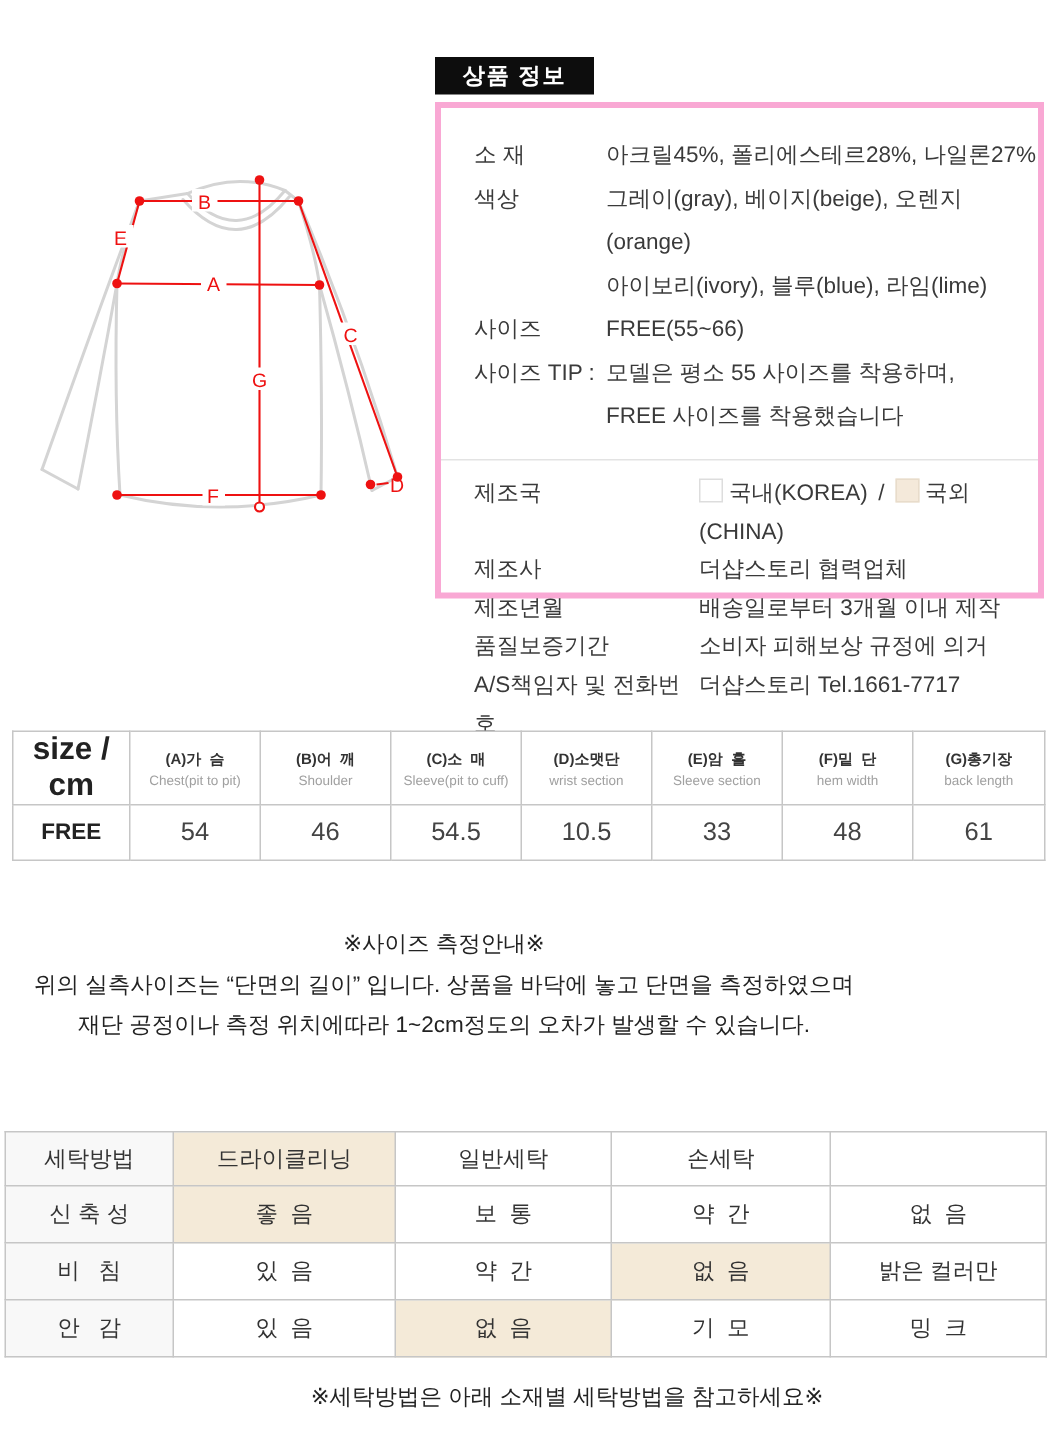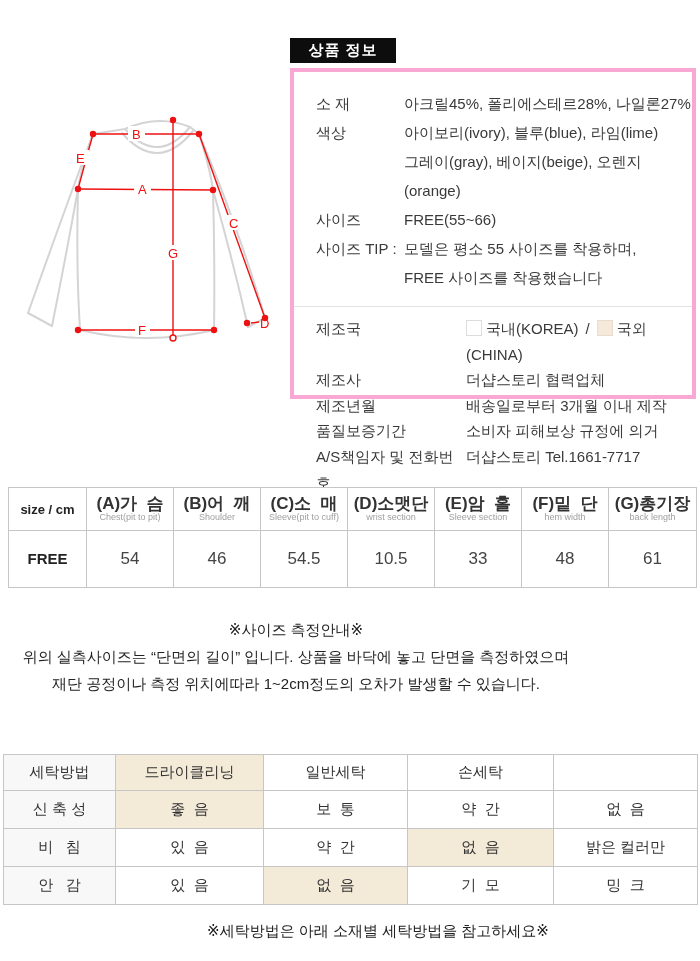--- a/index.html
+++ b/index.html
@@ -33,24 +33,24 @@
   .sec2 .lbl{width:150px;flex:0 0 150px;color:#3a3a3a;}
   .sec2 .val{color:#3a3a3a;}
   .cb{display:inline-block;width:14px;height:14px;background:#fff;border:1px solid #ddd;vertical-align:-2px;margin-right:4px;}
   .cb-filled{background:#f4e9da;border-color:#e8dccb;}
   .sep{margin:0 7px;}
   
   table{border-collapse:collapse;table-layout:fixed;}
   .size-table{position:absolute;left:8px;top:487px;width:688px;}
   .size-table th,.size-table td{border:1px solid #c6c6c6;text-align:center;vertical-align:middle;background:#fff;padding:0;}
   .size-table .hrow{height:43px;}
-  .size-table .drow{height:57px;}
-  .size-table .kr{font-size:17px;font-weight:bold;color:#333;white-space:pre;line-height:16px;}
+  .size-table .drow{height:37px;}
+  .size-table .kr{font-size:10px;font-weight:bold;color:#333;white-space:pre;line-height:16px;}
   .size-table .en{font-size:9px;font-weight:normal;color:#a0a0a0;line-height:11px;}
-  .size-table .corner{font-size:13px;font-weight:bold;color:#222;}
+  .size-table .corner{font-size:21px;font-weight:bold;color:#222;}
   .size-table .rowlabel{font-size:15px;font-weight:bold;color:#222;}
   .size-table .num{font-size:17px;color:#444;}
   
   .notice{position:absolute;left:0;top:616px;width:592px;text-align:center;font-size:15px;line-height:27px;color:#222;}
   
   .wash-table{position:absolute;left:3px;top:754px;width:694px;}
   .wash-table td{border:1px solid #c6c6c6;text-align:center;vertical-align:middle;font-size:15px;color:#333;background:#fff;white-space:pre;padding:0;}
   .wash-table .hrow{height:36px;}
   .wash-table .drow{height:38px;}
   .wash-table .rowhead{background:#f8f8f8;}
@@ -122,22 +122,22 @@
 
   <div class="info-panel">
     <div class="sec1">
       <div class="row">
         <div class="lbl">소 재</div>
         <div class="val">아크릴45%, 폴리에스테르28%, 나일론27%</div>
       </div>
       <div class="row">
         <div class="lbl">색상</div>
         <div class="val">
+          <div>그레이(gray), 베이지(beige), 오렌지(orange)</div>
           <div>아이보리(ivory), 블루(blue), 라임(lime)</div>
-          <div>그레이(gray), 베이지(beige), 오렌지(orange)</div>
         </div>
       </div>
       <div class="row">
         <div class="lbl">사이즈</div>
         <div class="val">FREE(55~66)</div>
       </div>
       <div class="row">
         <div class="lbl">사이즈 TIP :</div>
         <div class="val">
           <div>모델은 평소 55 사이즈를 착용하며,</div>

